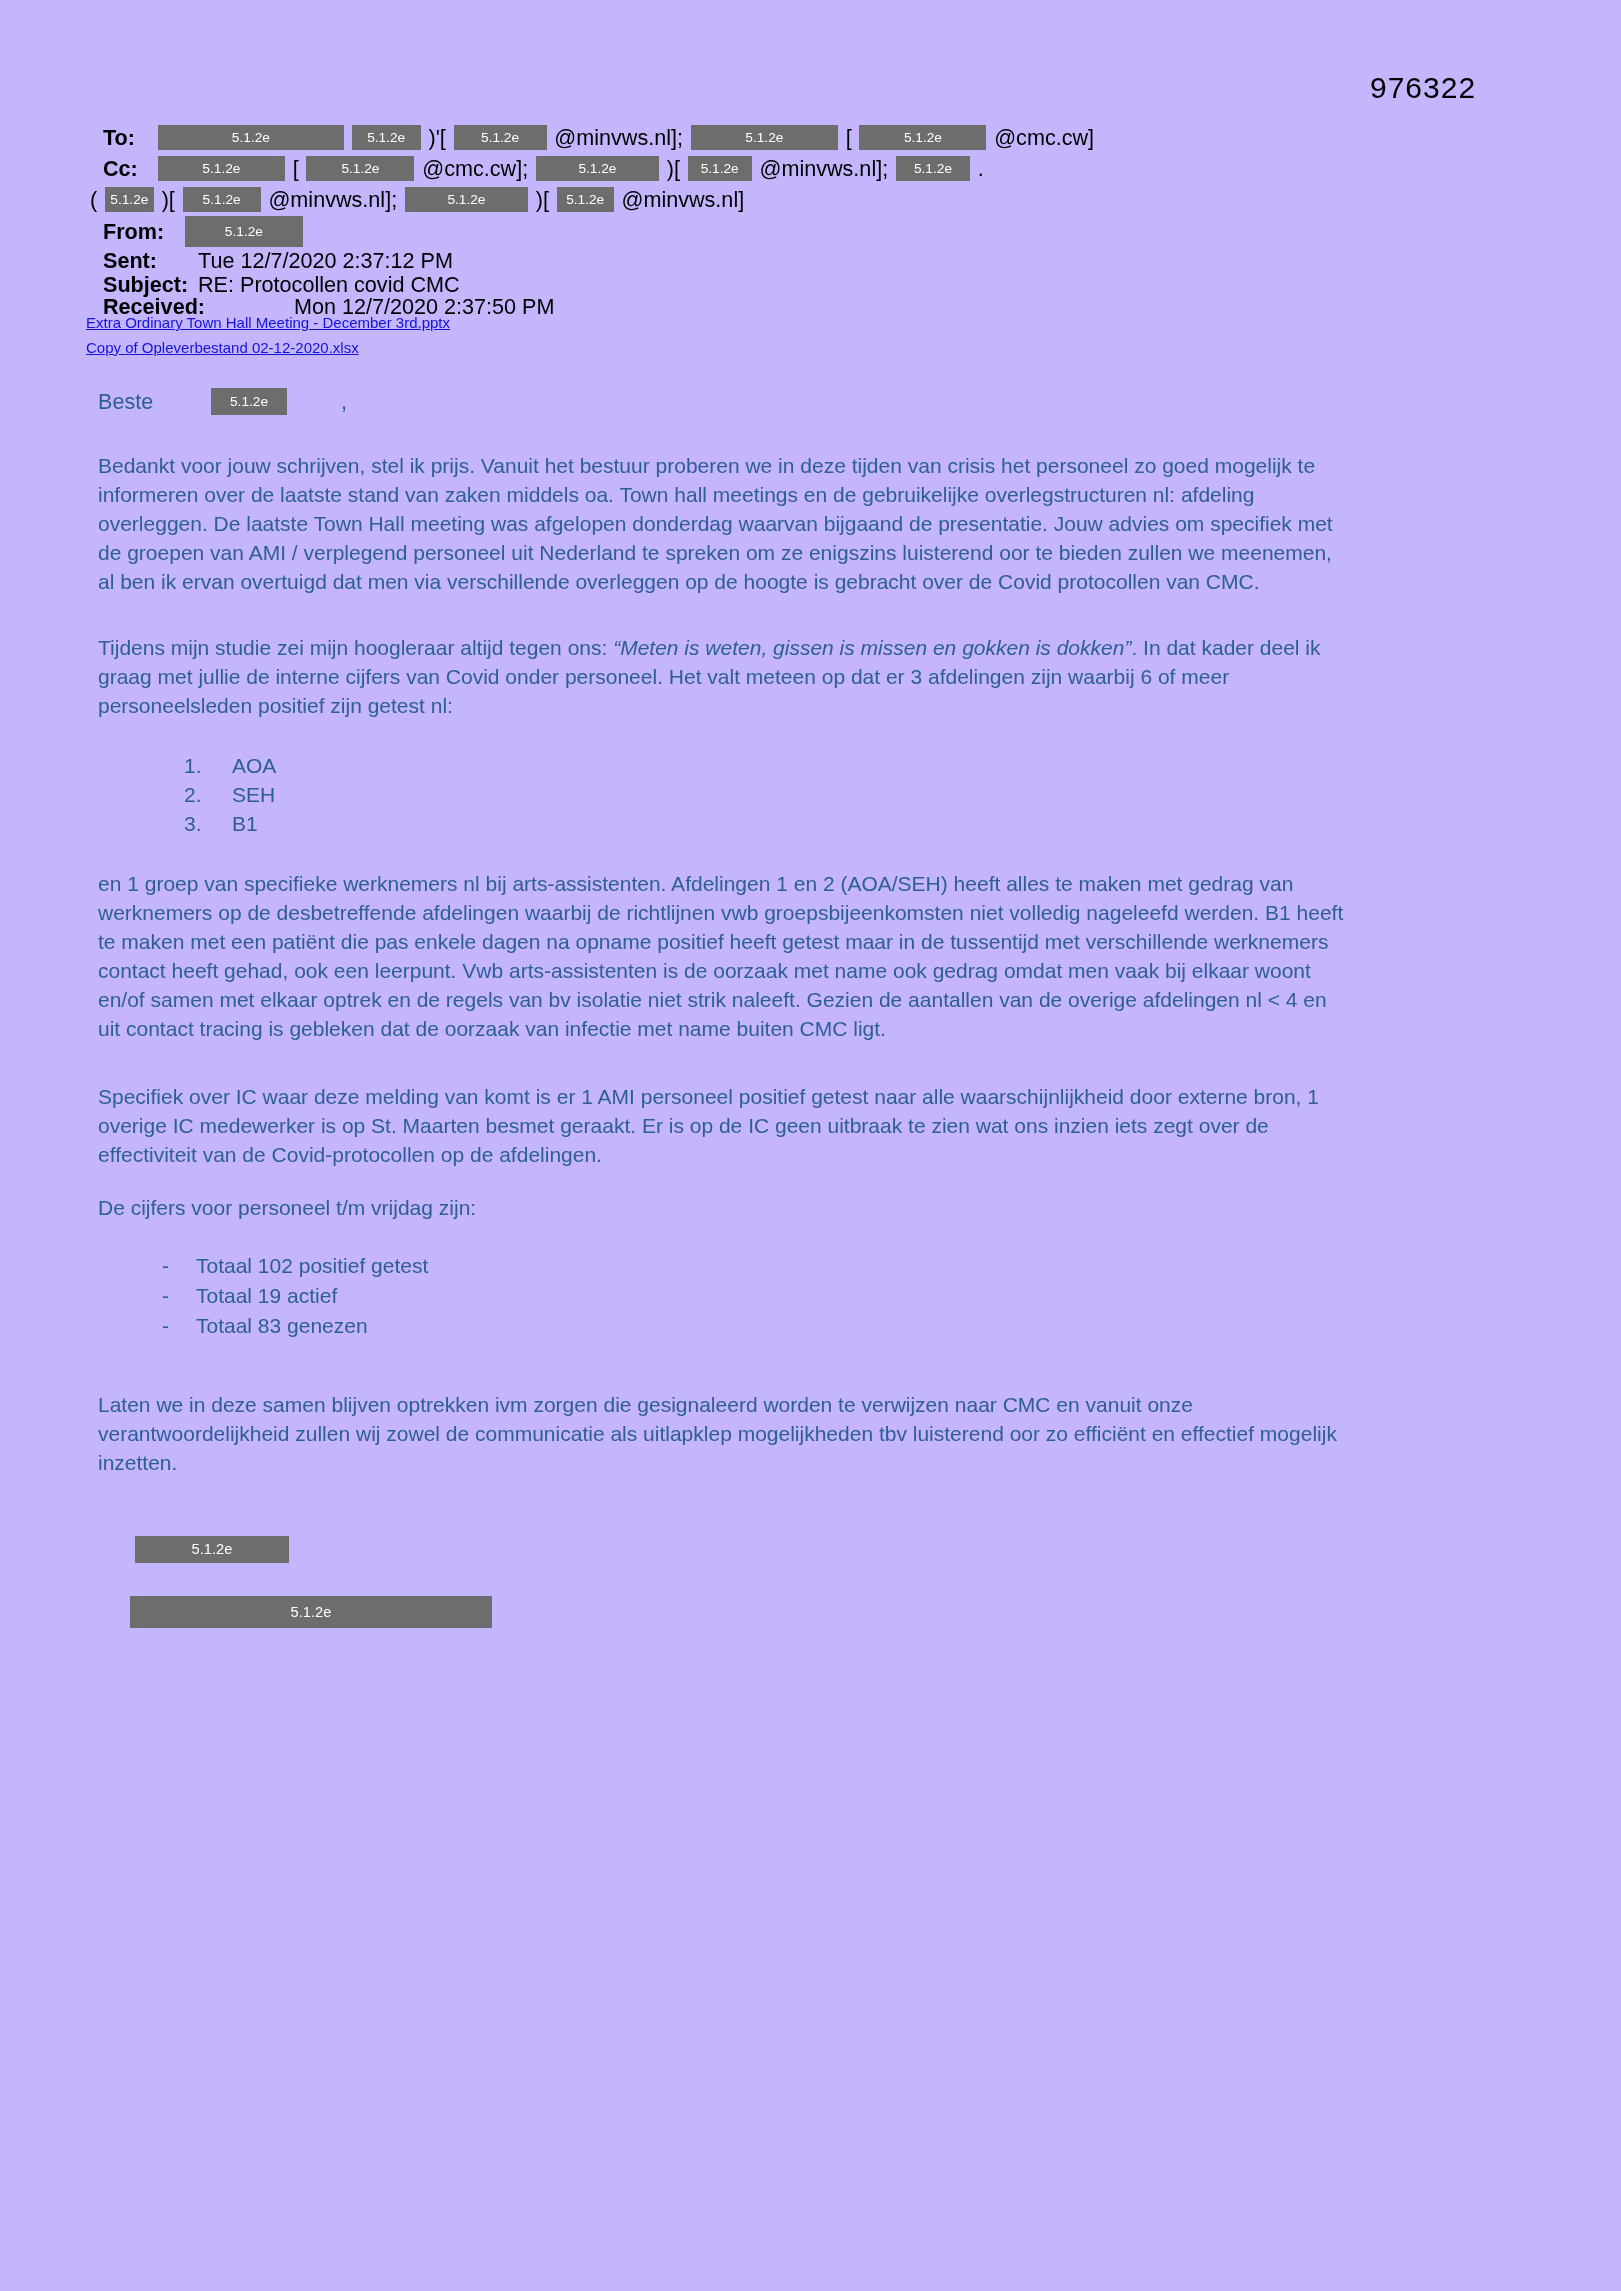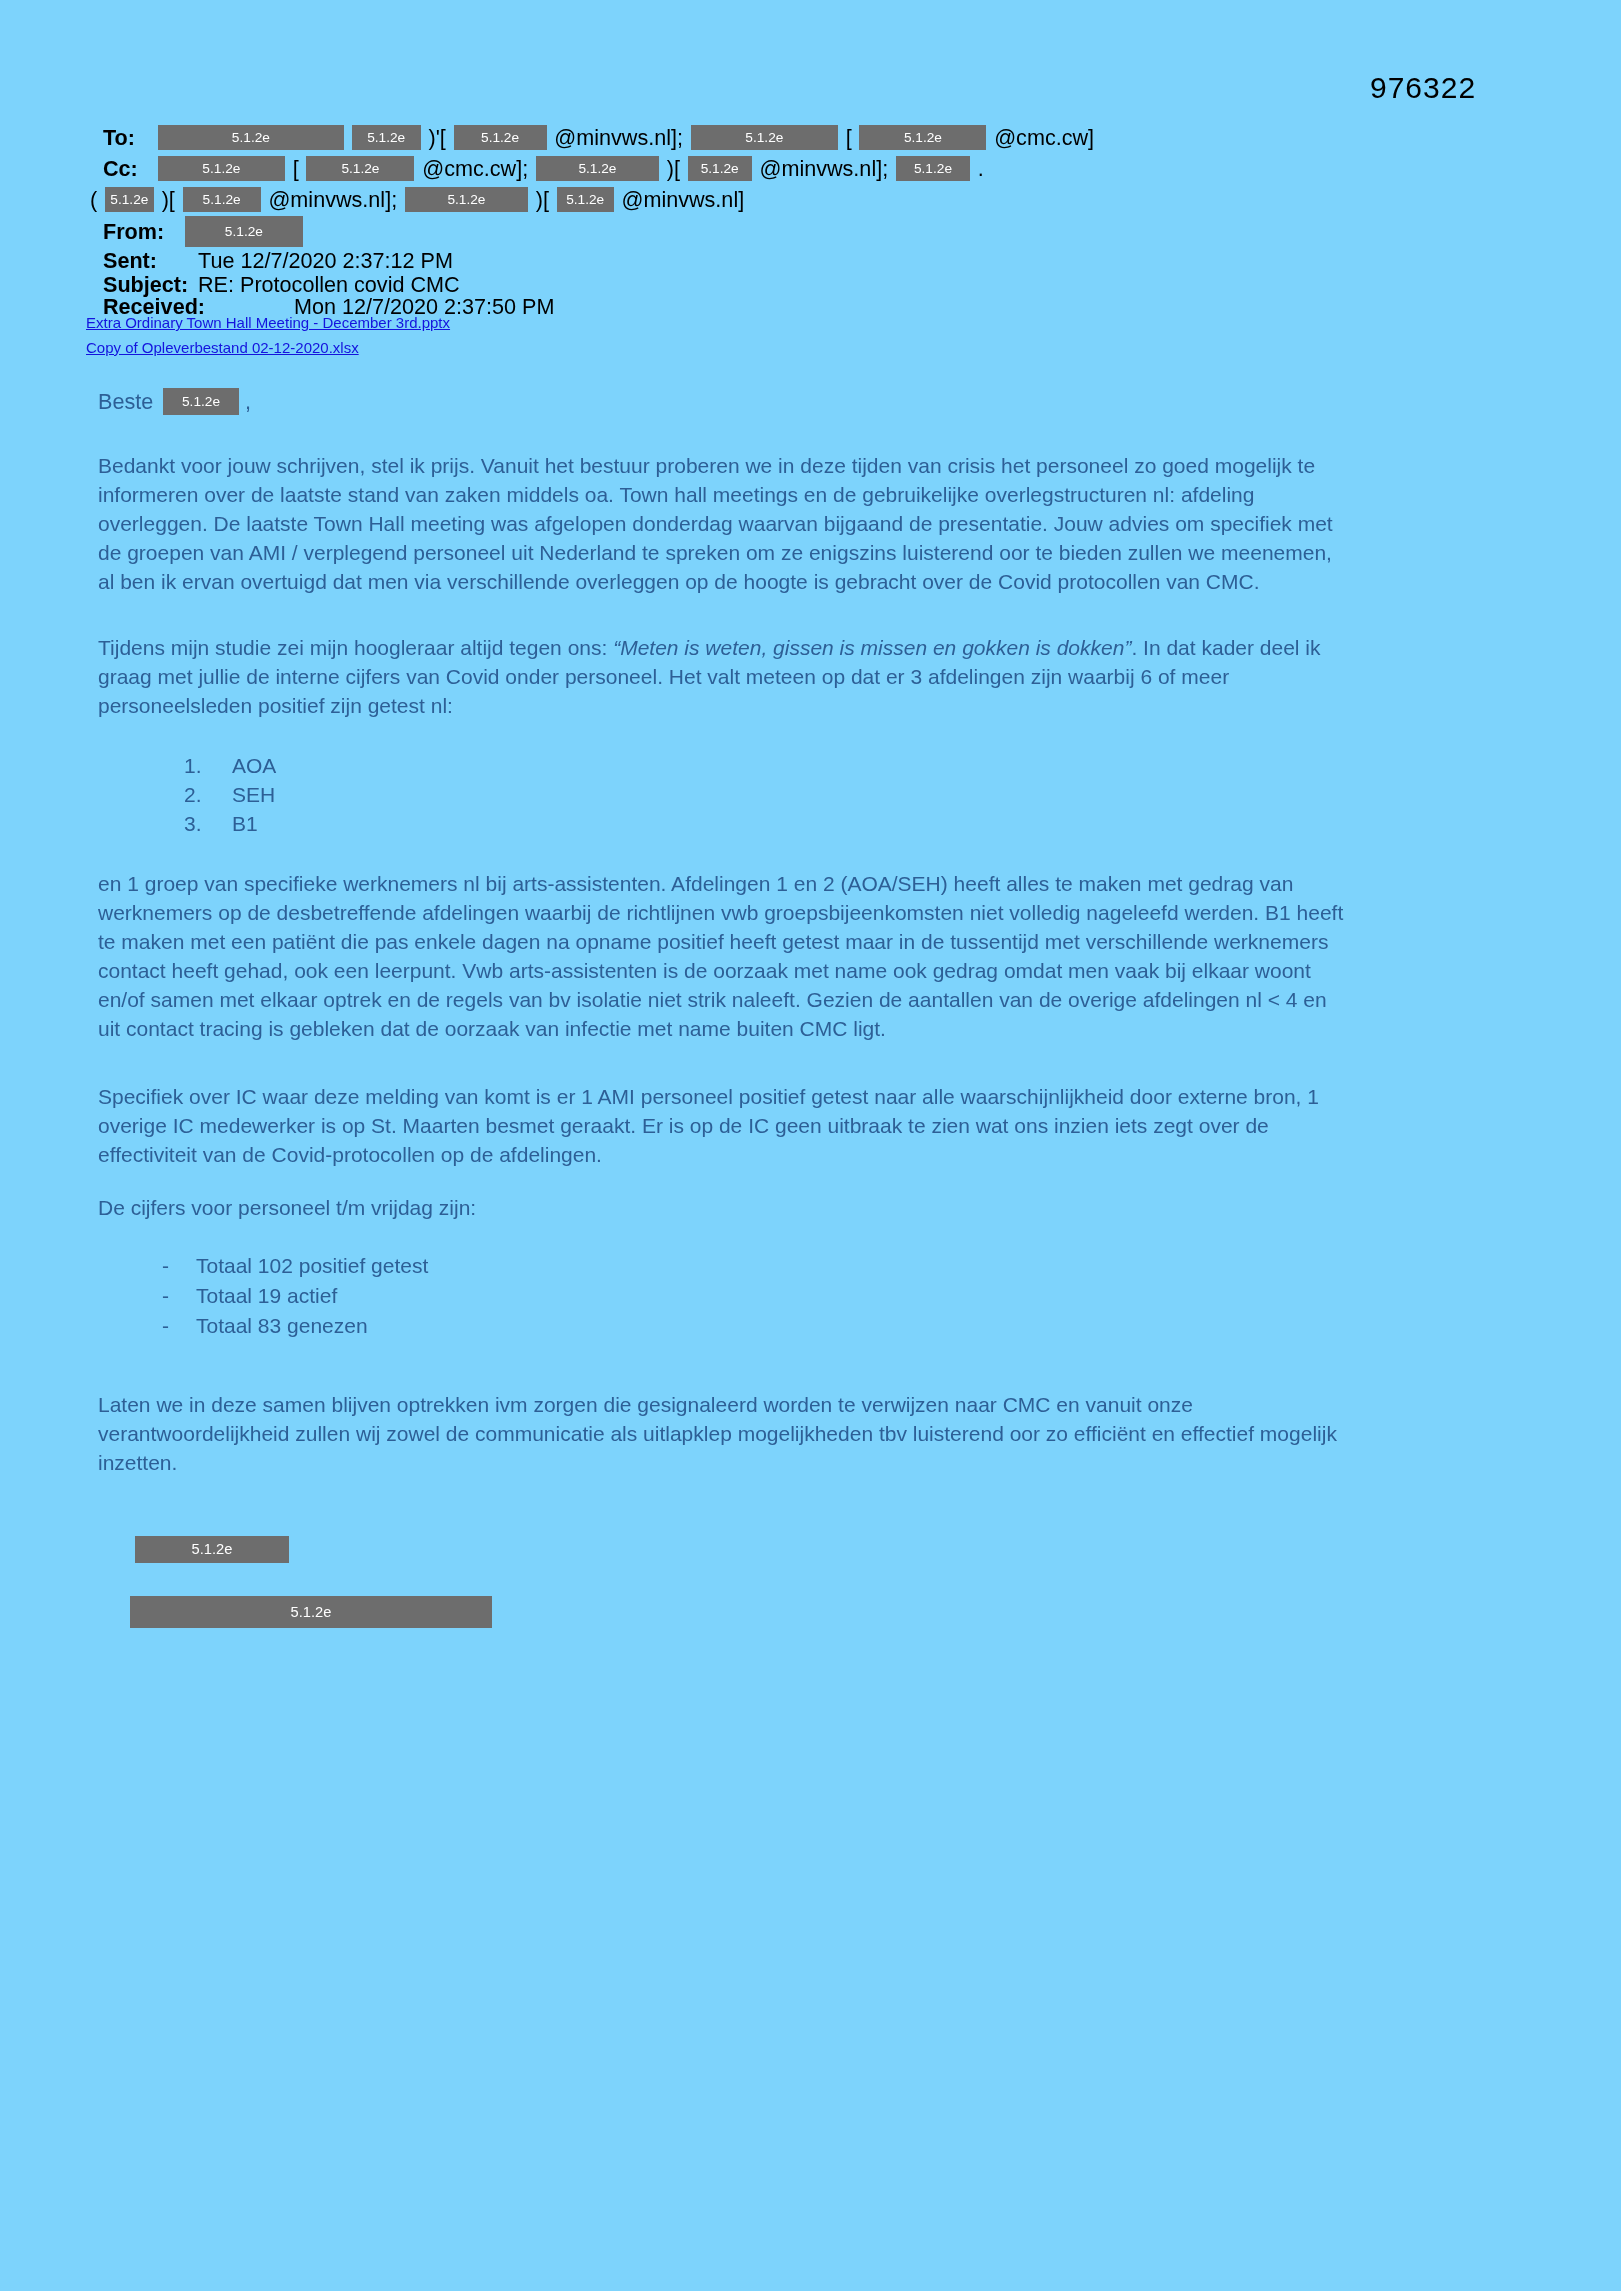--- a/index.html
+++ b/index.html
@@ -1,17 +1,17 @@
 <!DOCTYPE html>
 <html><head>
 <meta charset="utf-8">
 <style>
   html,body { margin:0; padding:0; background:#e8e8e8; }
   .page {
-    position:relative; width:1621px; height:2292px; background:#7dd3fc;
+    position:relative; width:1621px; height:2292px; background:#c4b5fd;
     margin:0 auto; overflow:hidden;
     font-family:"Liberation Sans", sans-serif; color:#000;
   }
   .doc-number {
     position:absolute; left:1370px; top:71px;
     font-size:30px; letter-spacing:1px; color:#000;
   }
   
   .hrow {
     position:absolute; left:103px; display:flex; align-items:center;
@@ -30,21 +30,21 @@
   .redact.tall { height:31px; }
   .plain { margin:0; }
   .recv-val { margin-left:96px; }
   .attachment {
     position:absolute; left:86px; font-size:15px; color:#1414dd;
     text-decoration:underline; white-space:nowrap;
   }
   
   .salutation {
     position:absolute; left:98px; top:388px; display:flex; align-items:center;
-    color:#2d5f96; font-size:21.6px;
+    color:#2d5f96; font-size:21.6px;gap:48px;
   }
   .salutation .redact { width:76px; height:27.4px; margin:0 5.9px 0 9.8px; }
   .bodyblock {
     position:absolute; left:98px; top:451px; width:1255px;
     color:#2d5f96; font-size:21px; line-height:29px;
   }
   .para { margin:0 0 37px 0; }
   .para.m32 { margin-bottom:31px; }
   .para.m40 { margin-bottom:39px; }
   .para.m36 { margin-bottom:24px; }

